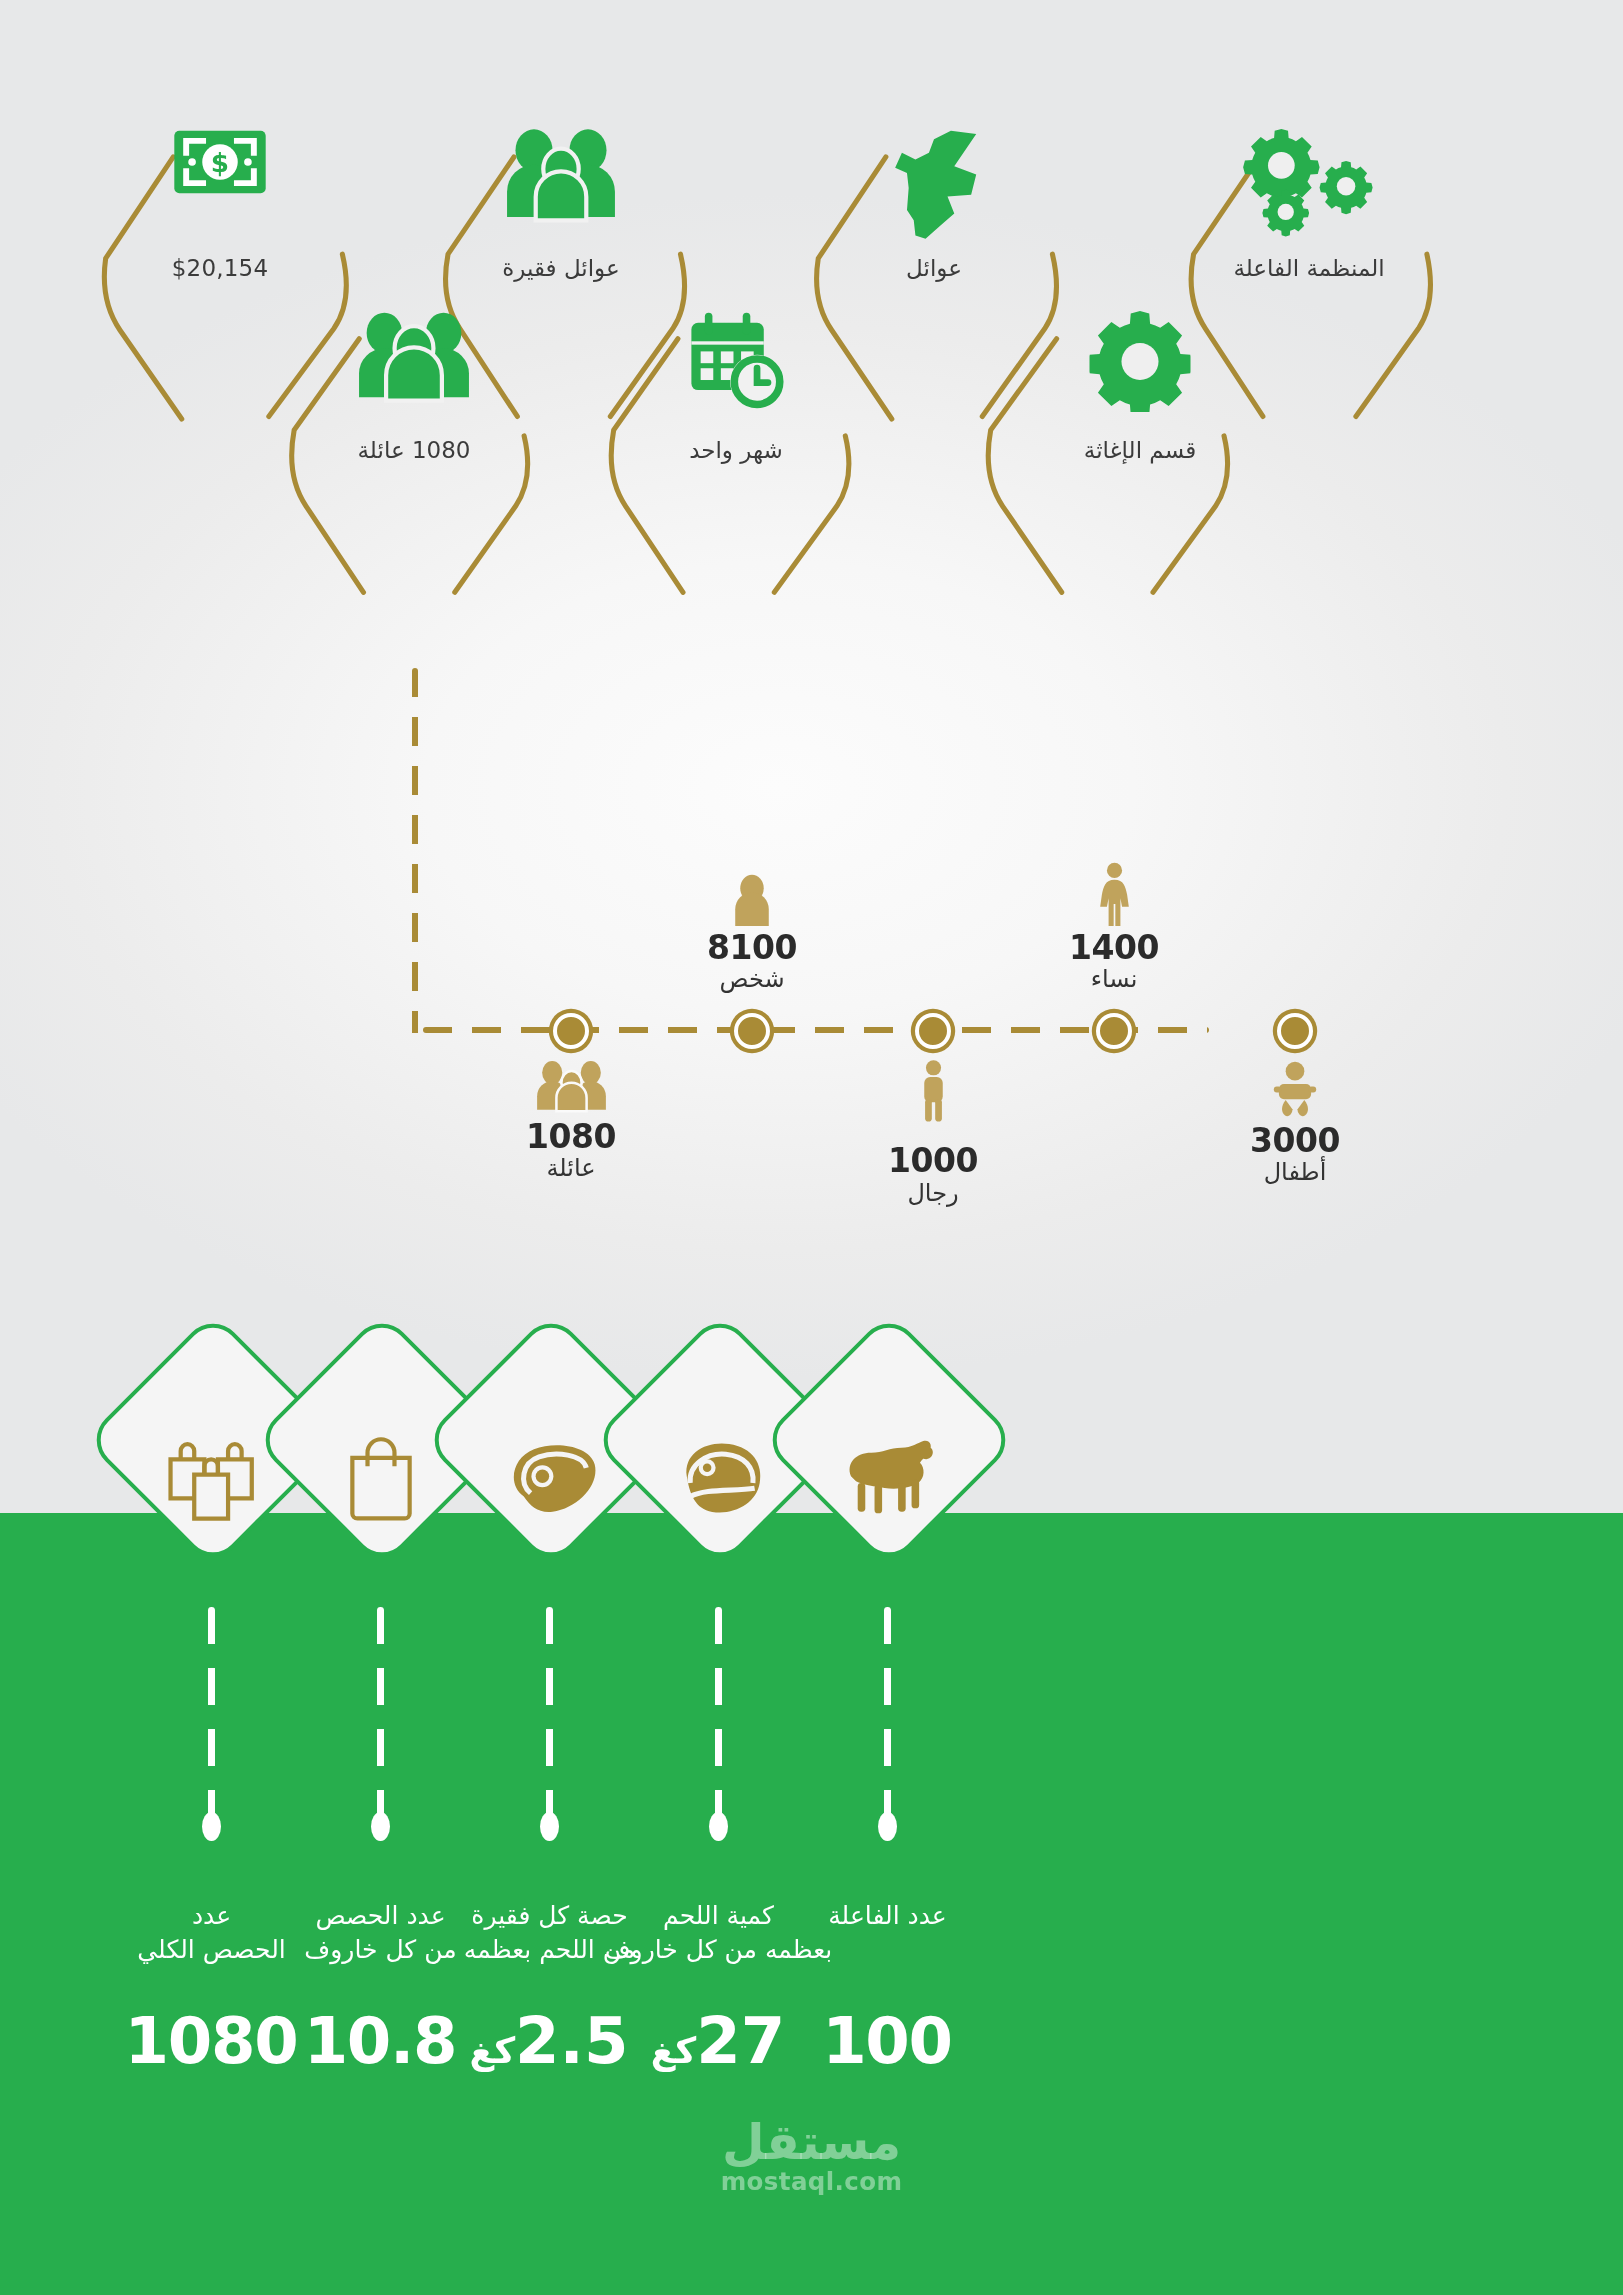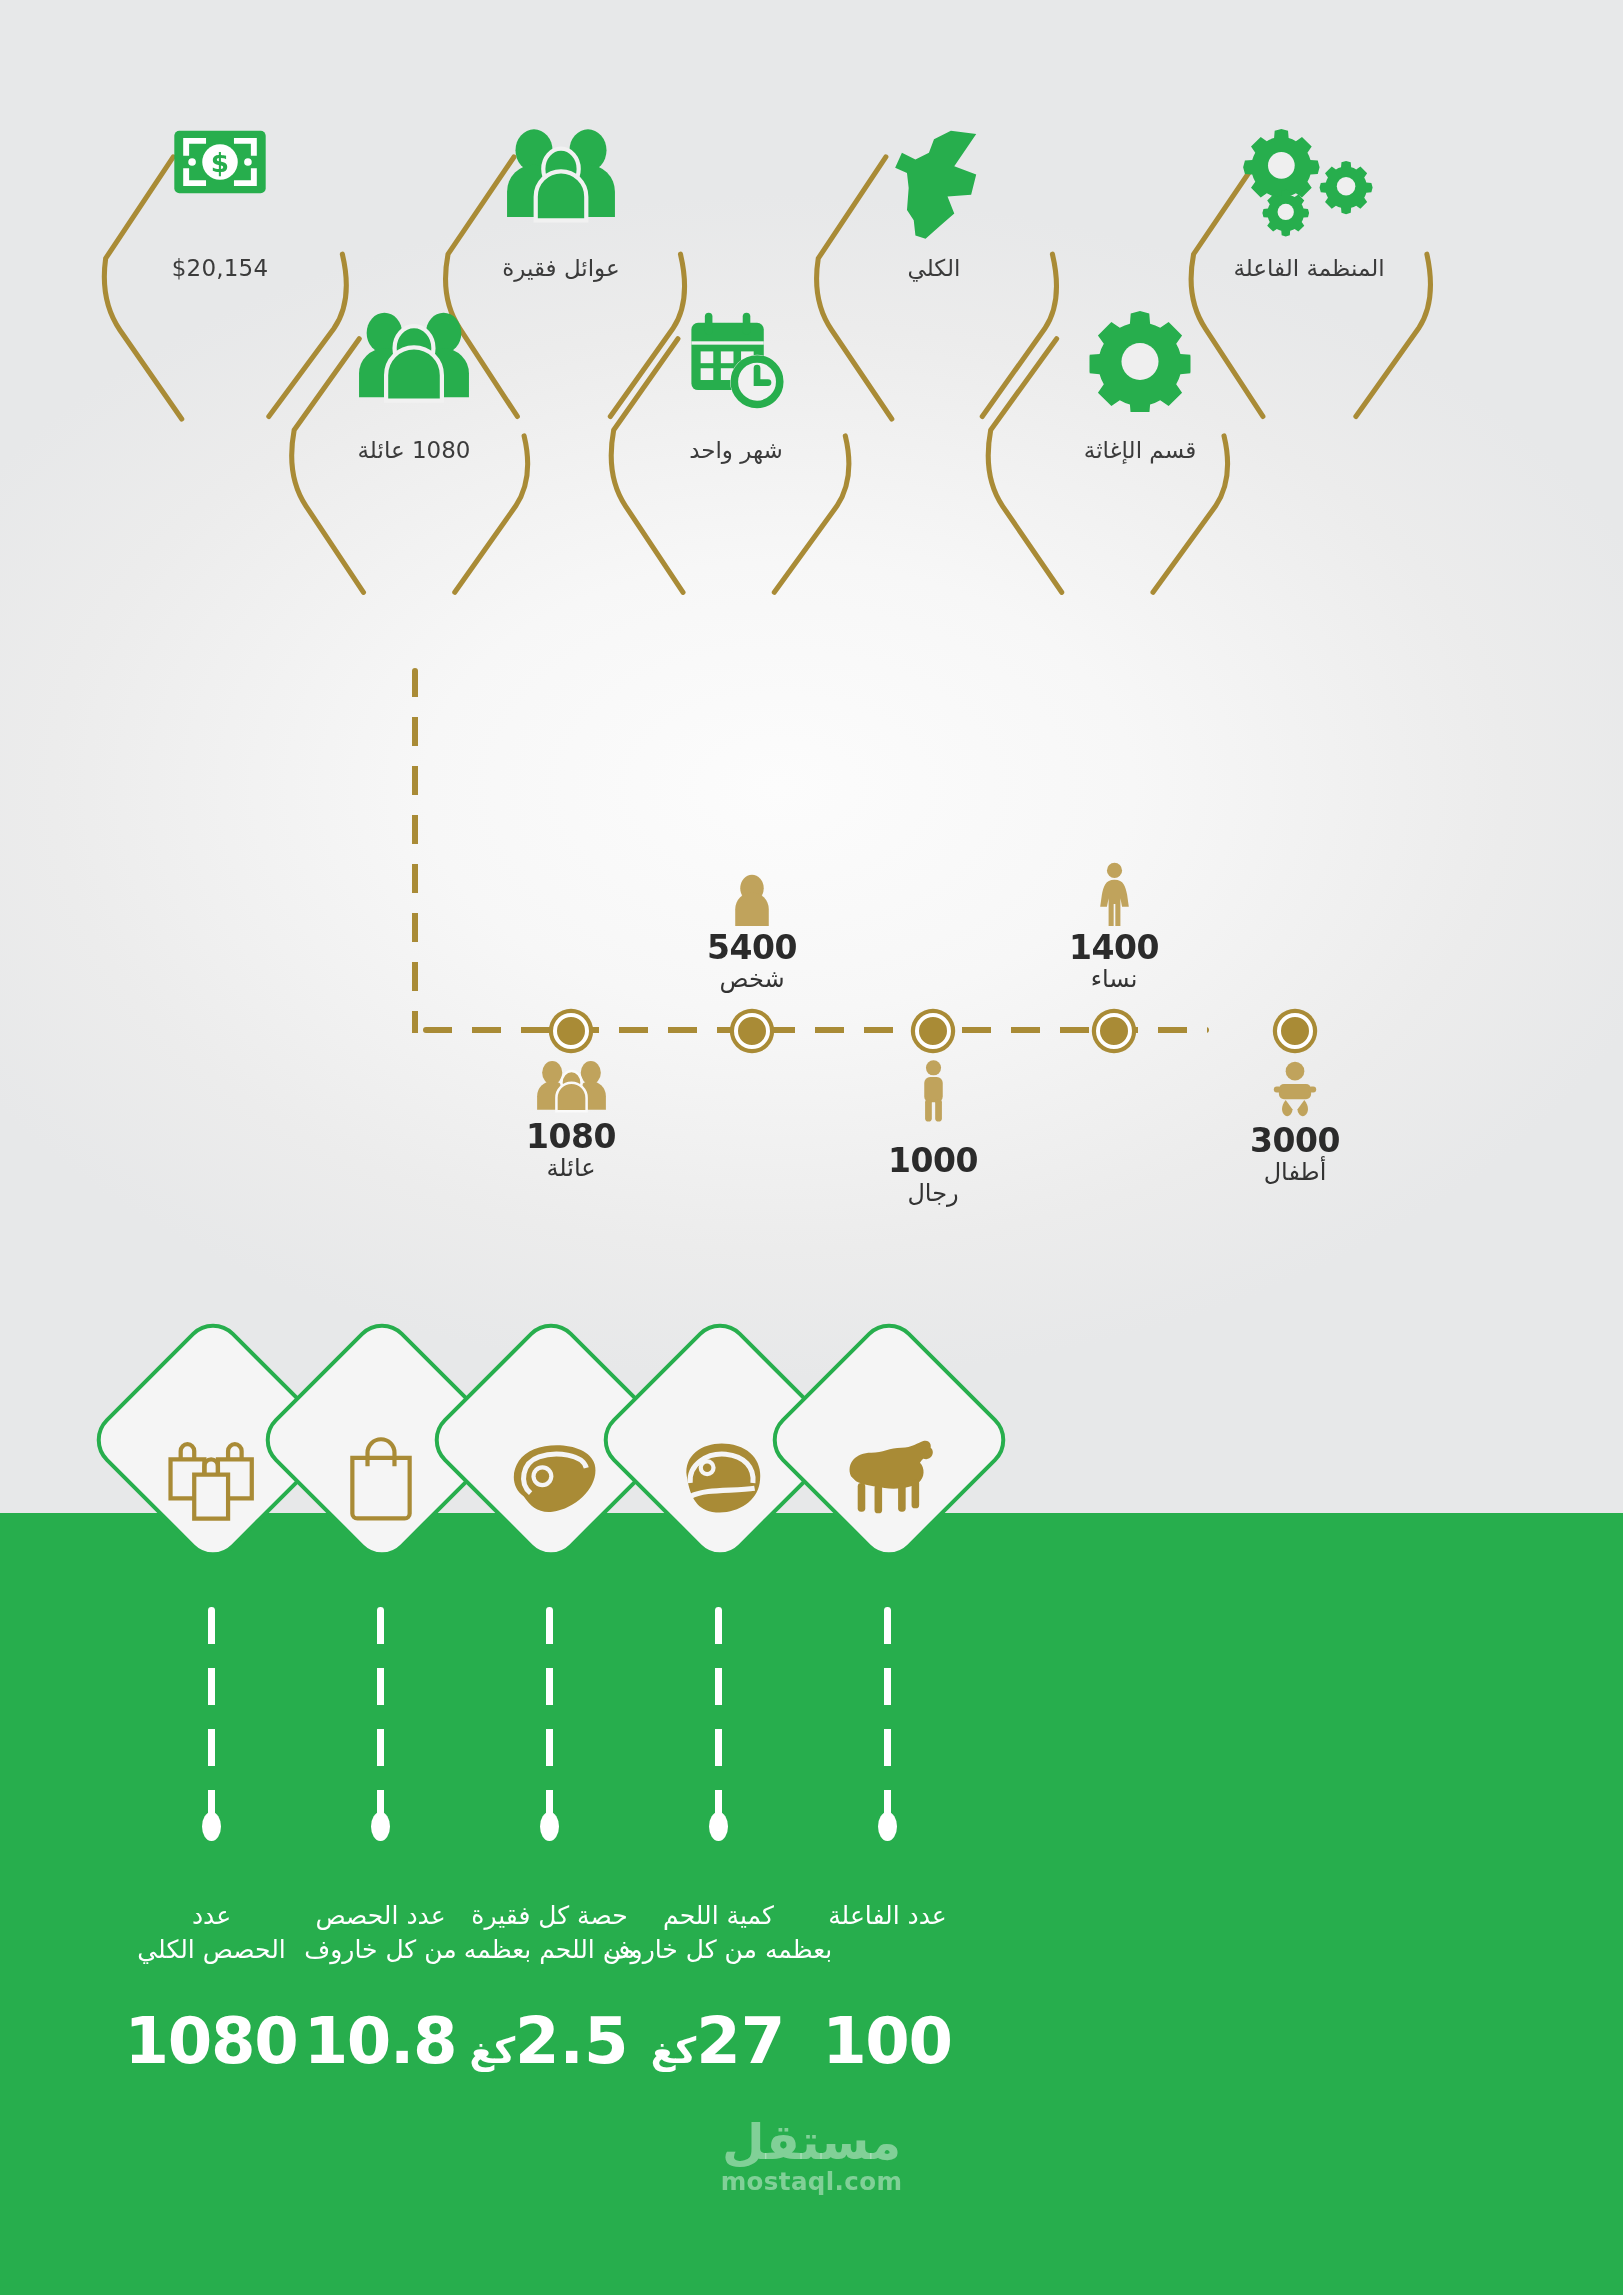--- a/index.html
+++ b/index.html
@@ -318,21 +318,21 @@
   <div class="node-label">شهر واحد</div>
 </div>
 
 <div class="node" style="left:807px; top:127px; z-index:5;">
   <div class="icon-wrap">
     <svg width="105" height="114" viewBox="0 0 124 135" fill="#27ae4d">
       <path d="M112 6 L86 44 L112 54 L106 78 L78 80 L86 100 L70 114 L52 130 L40 126 L38 108
                L30 96 L32 70 L30 52 L16 46 L24 28 L40 36 L56 28 L62 12 L82 2 Z"></path>
     </svg>
   </div>
-  <div class="node-label">الكلي</div>
+  <div class="node-label">عوائل</div>
 </div>
 
 <div class="node" style="left:1013px; top:309px; z-index:5;">
   <div class="icon-wrap">
     <svg width="101" height="101" viewBox="0 0 120 120" fill="#27ae4d">
       <path d="M60 0 l11 3 1 12 a45 45 0 0 1 12 5 l10-7 16 16 -7 10 a45 45 0 0 1 5 12 l12 1 3 11
                -3 11 -12 1 a45 45 0 0 1 -5 12 l7 10 -16 16 -10-7 a45 45 0 0 1 -12 5 l-1 12 -11 3
                -11-3 -1-12 a45 45 0 0 1 -12-5 l-10 7 -16-16 7-10 a45 45 0 0 1 -5-12 l-12-1 -3-11
                3-11 12-1 a45 45 0 0 1 5-12 l-7-10 16-16 10 7 a45 45 0 0 1 12-5 l1-12 z"></path>
       <circle cx="60" cy="60" r="22" fill="#efefef"></circle>
@@ -392,21 +392,21 @@
   </div>
 
   <div class="tl-dot" style="left:329px;"></div>
   <div class="tl-item tl-above" style="left:329px;">
     <div class="tl-icon">
       <svg width="44" height="52" viewBox="0 0 52 62" fill="#c0a35c">
         <ellipse cx="26" cy="17" rx="14" ry="16"></ellipse>
         <path d="M6 62 v-20 a20 20 0 0 1 40 0 v20 z"></path>
       </svg>
     </div>
-    <div class="tl-num" style="margin-top:5px;">5400</div>
+    <div class="tl-num" style="margin-top:5px;">8100</div>
     <div class="tl-cap" style="margin-bottom:10px;">شخص</div>
   </div>
 
   <div class="tl-dot" style="left:510px;"></div>
   <div class="tl-item tl-below" style="left:510px;">
     <div class="tl-icon">
       <svg width="37" height="63" viewBox="0 0 44 74" fill="#c0a35c" style="margin-top:3.4px;">
         <circle cx="22" cy="10" r="9"></circle>
         <rect x="11" y="21" width="22" height="30" rx="7"></rect>
         <rect x="12" y="47" width="8" height="27" rx="4"></rect>

